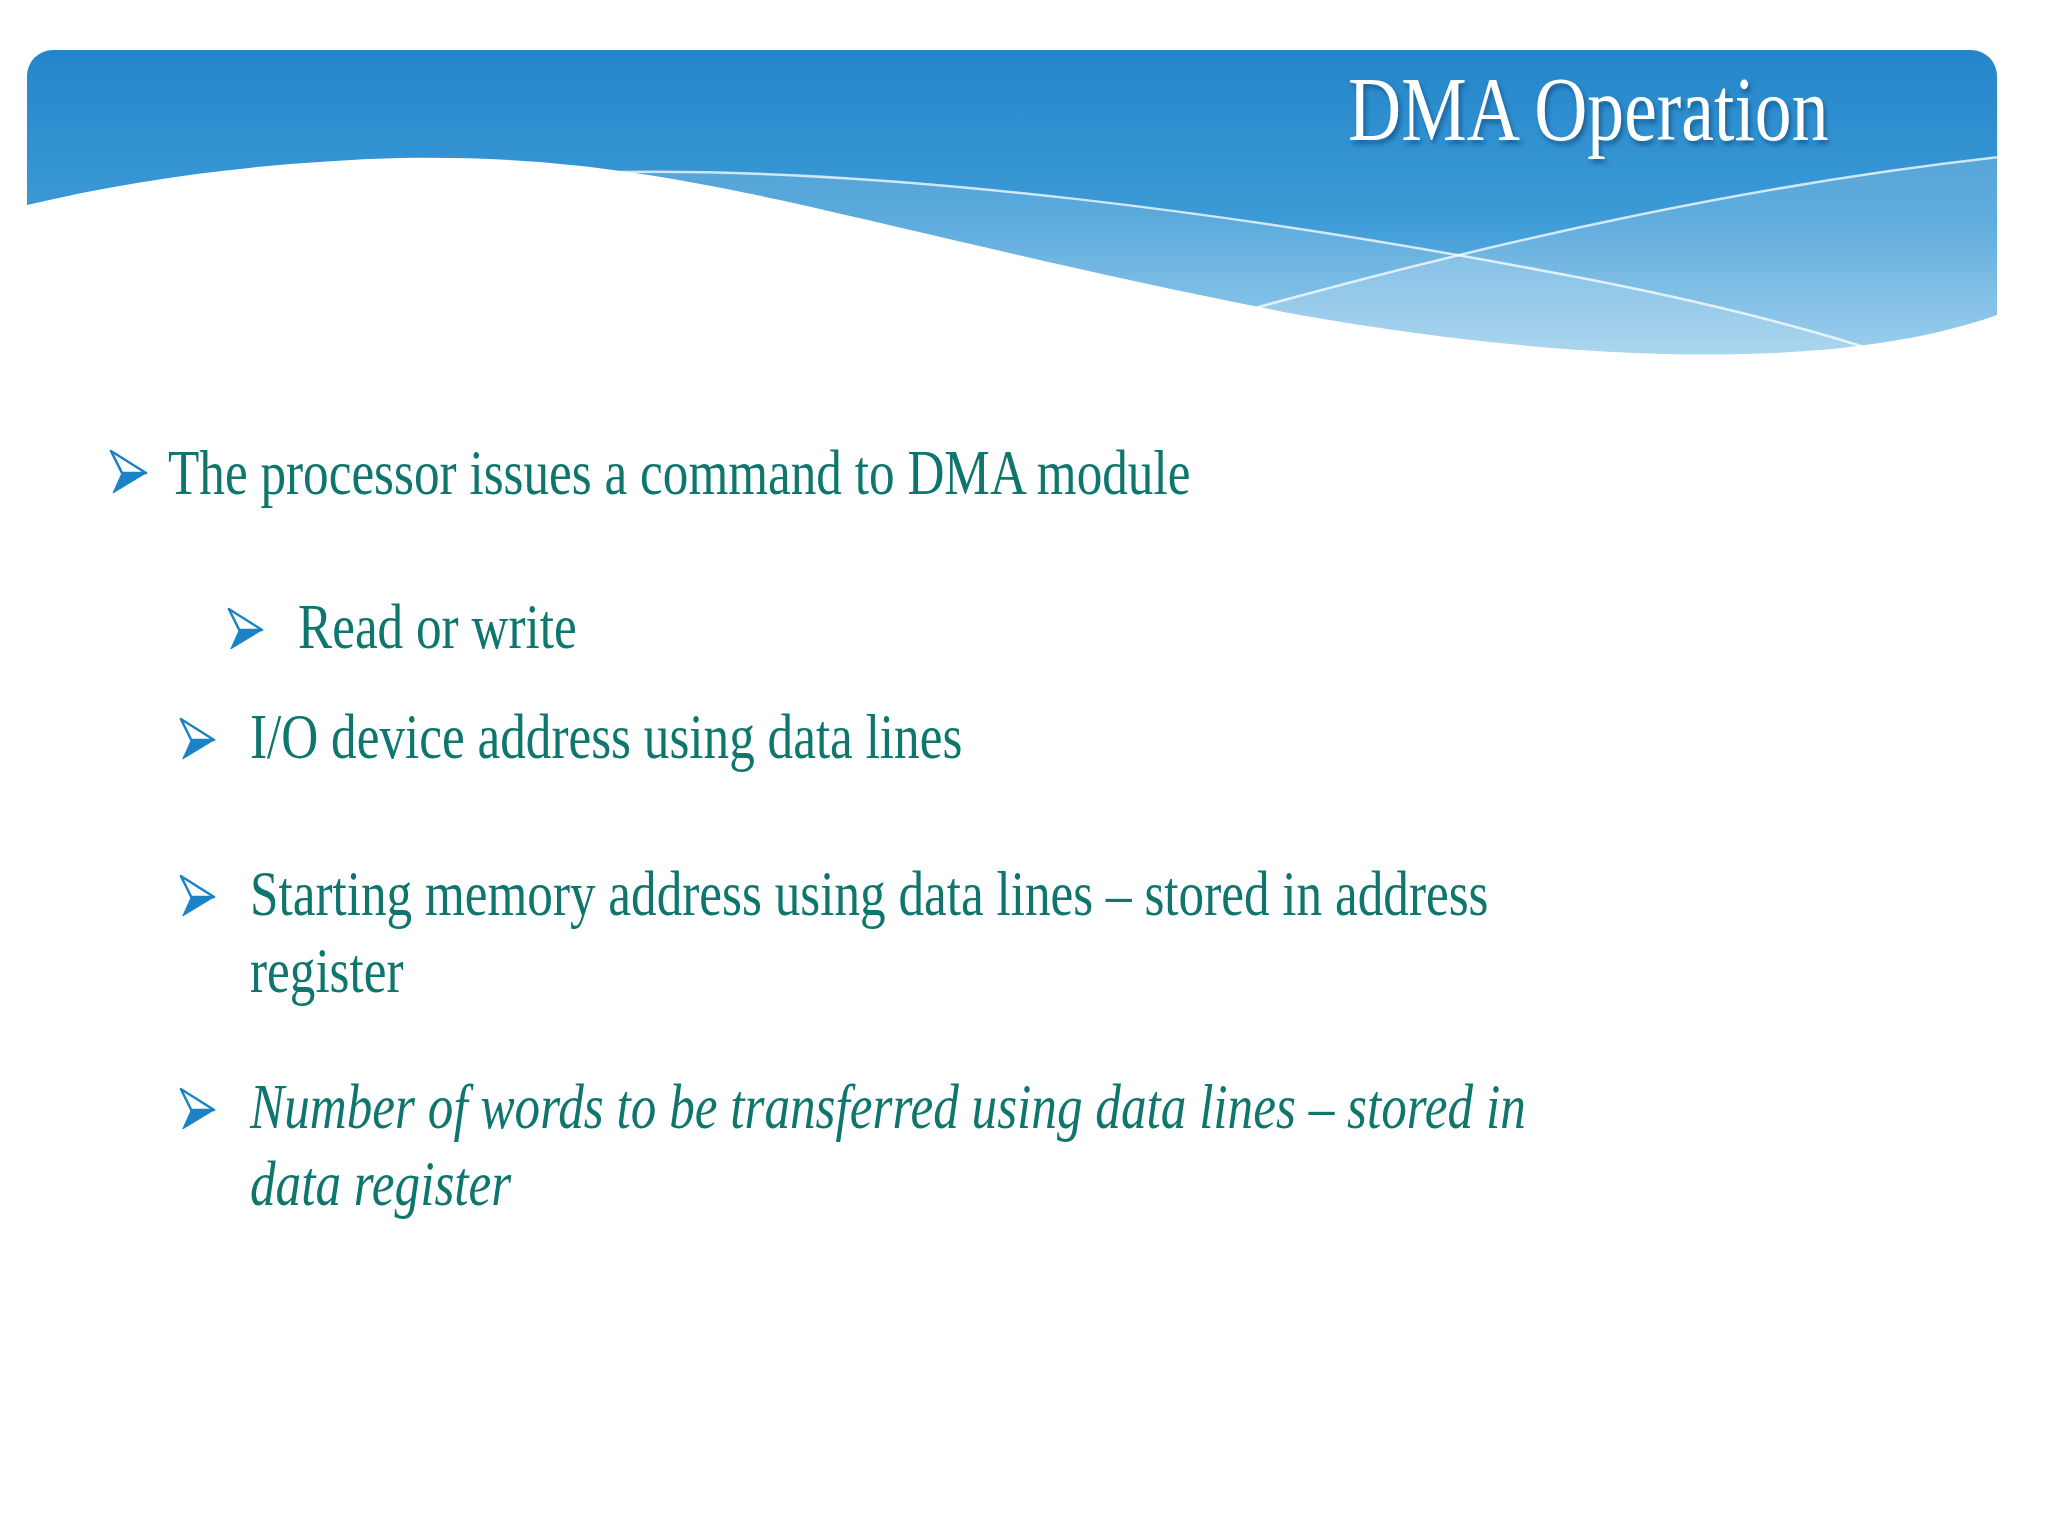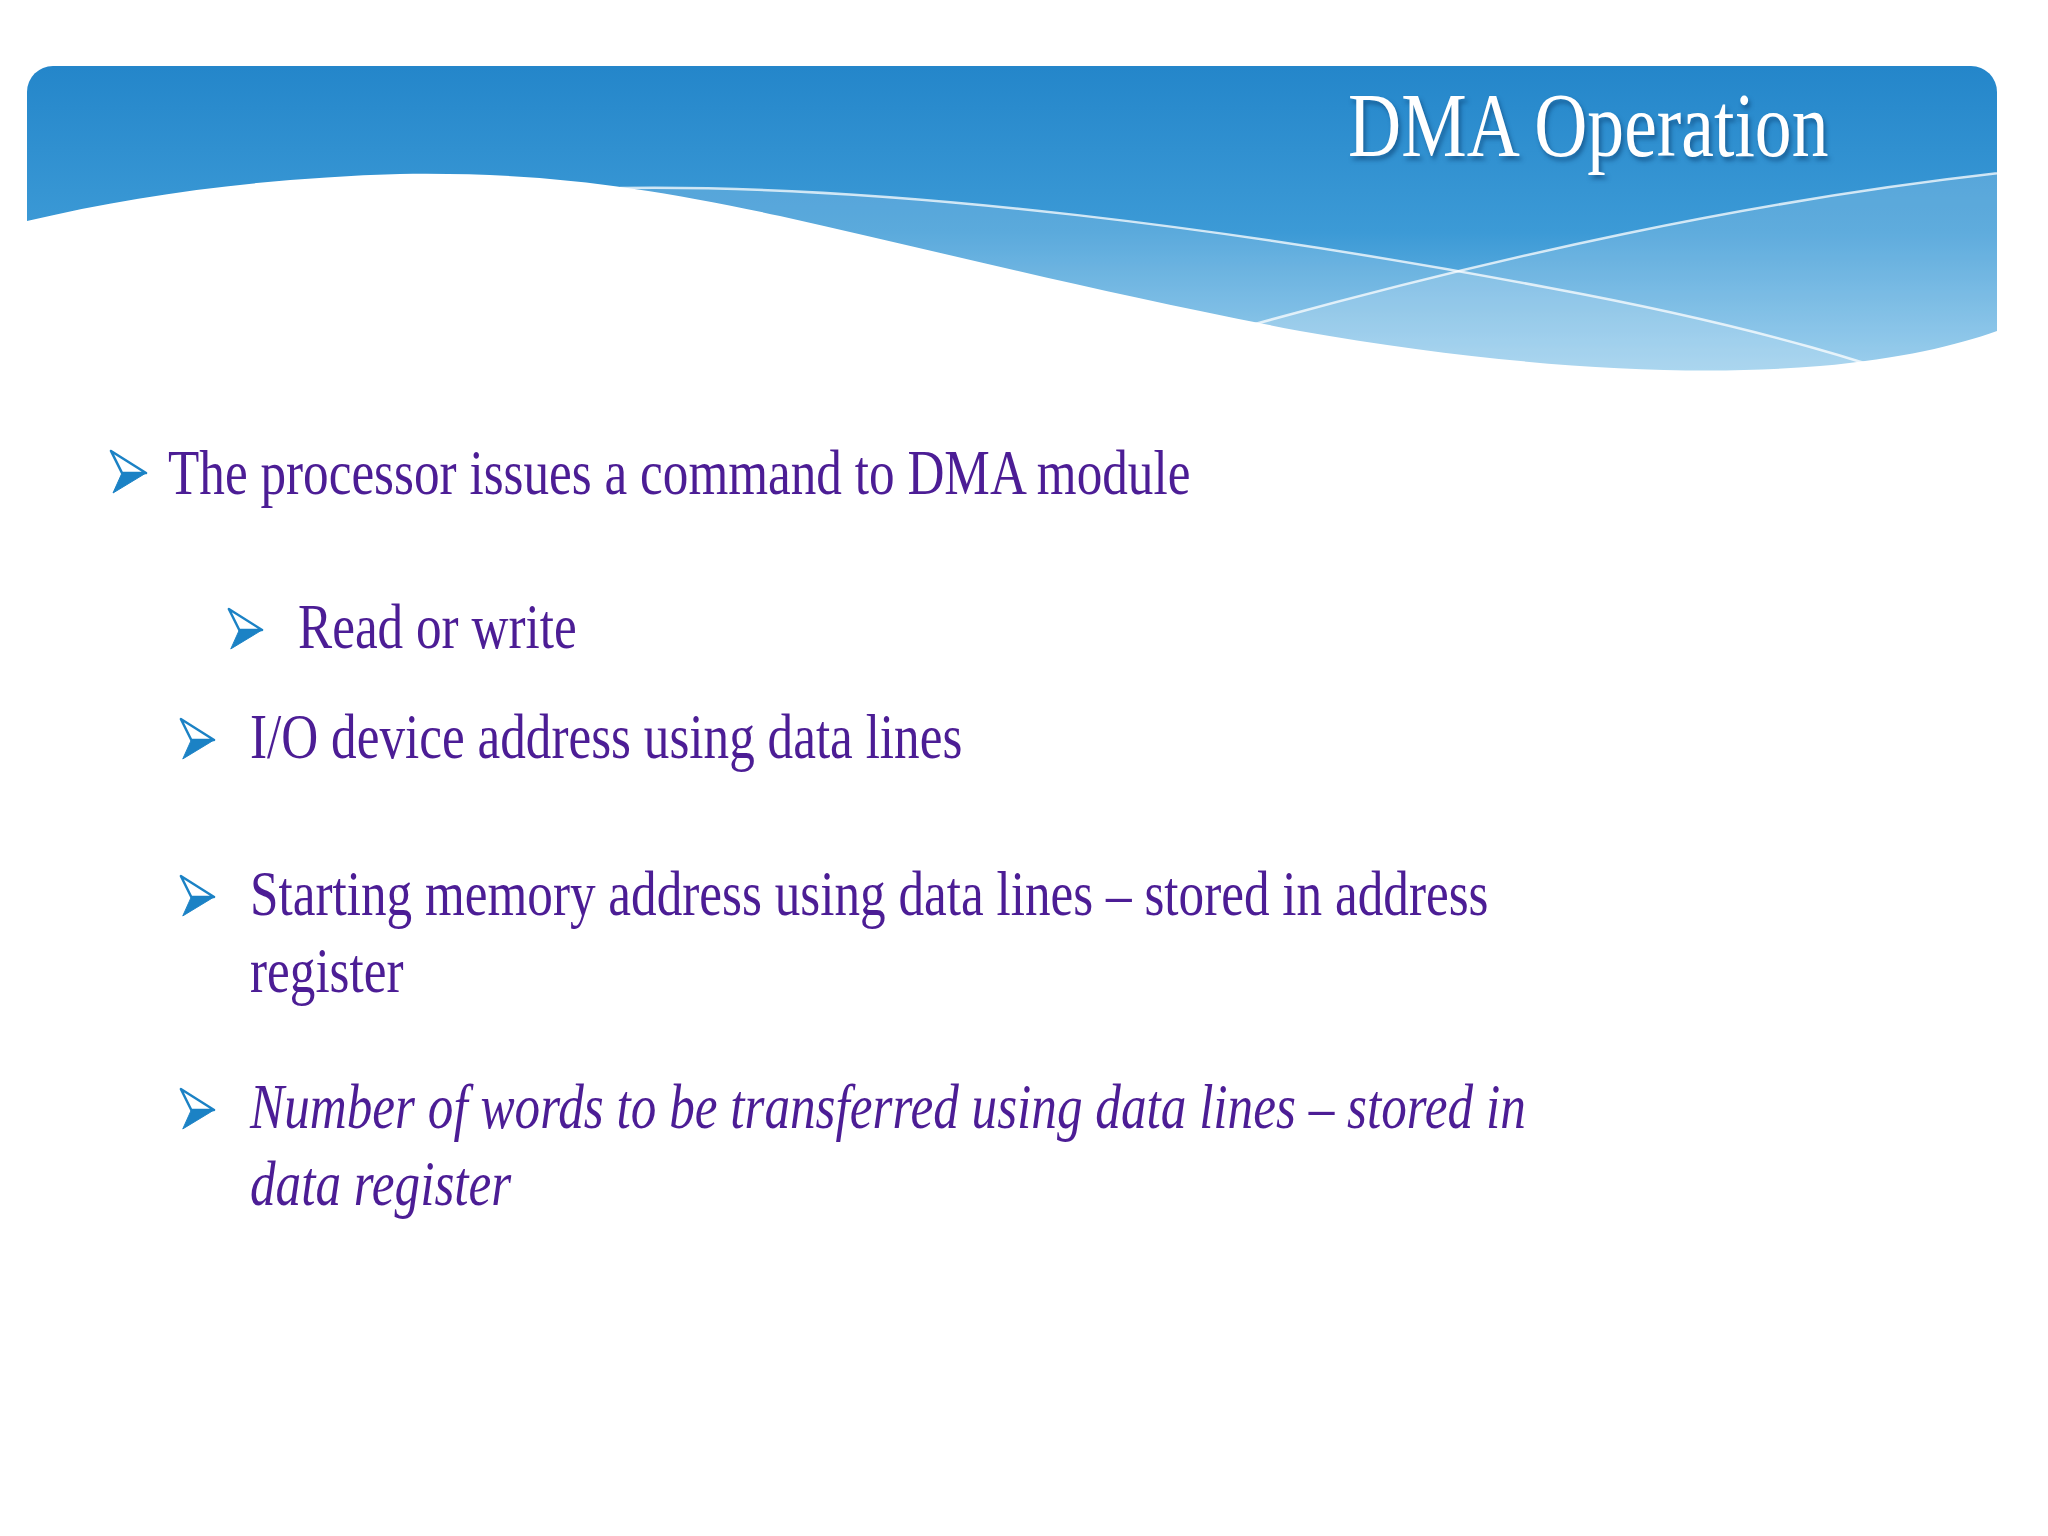--- a/index.html
+++ b/index.html
@@ -13,21 +13,21 @@
   .slide {
     position: relative;
     width: 2048px;
     height: 1536px;
     background: #ffffff;
     font-family: "Liberation Serif", "DejaVu Serif", serif;
   }
   
   .header-wrap {
     position: absolute;
-    top: 16px;
+    top: 0;
     left: 0;
     width: 2048px;
     height: 420px;
   }
   .header-svg {
     position: absolute;
     top: 0;
     left: 0;
     width: 2048px;
     height: 420px;
@@ -46,21 +46,21 @@
     letter-spacing: 0px;
     text-shadow: 3px 4px 5px rgba(10, 60, 110, 0.55);
     transform: scaleX(0.8);
     transform-origin: 100% 0;
   }
   
   .bullet {
     position: absolute;
     left: 0;
     width: 2012px;
-    color: #4c1d95;
+    color: #0f766e;
   }
   .bullet .txt {
     font-size: 64px;
     line-height: 77px;
     transform: scaleX(0.8);
     transform-origin: 0 0;
   }
   .bullet .arrow {
     position: absolute;
     display: block;

